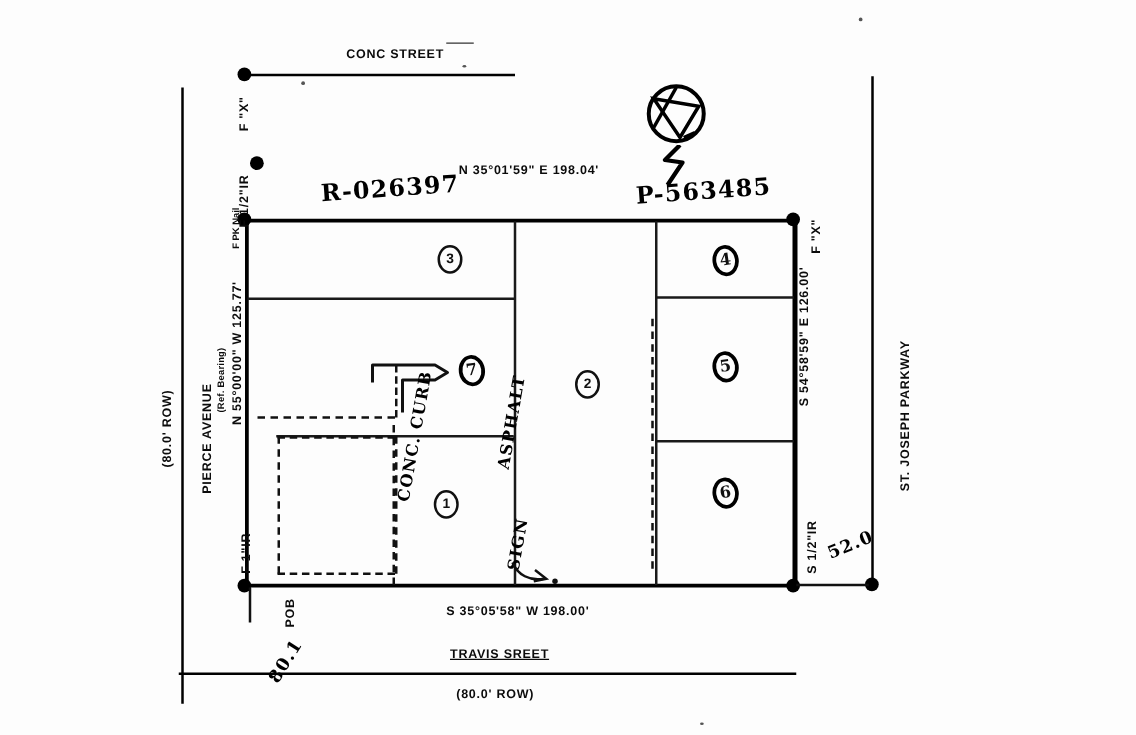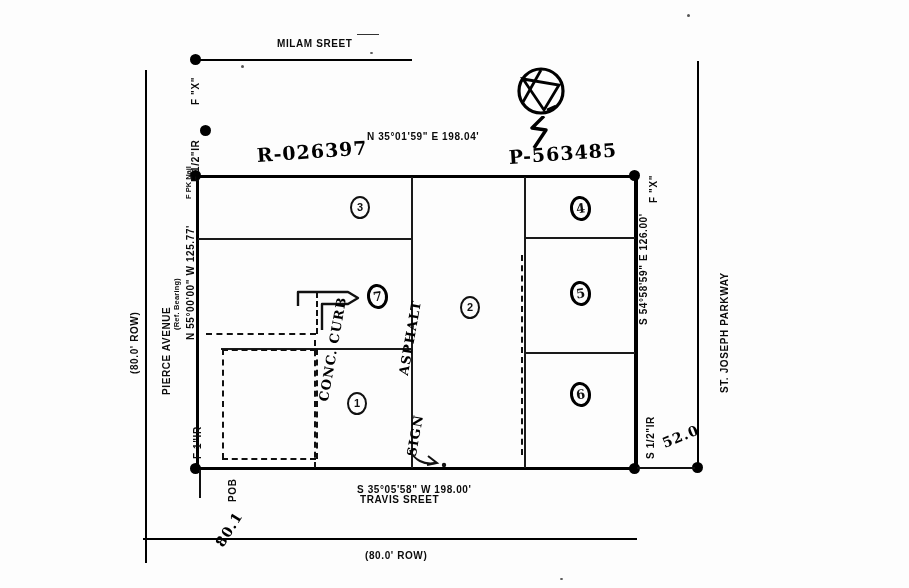--- a/index.html
+++ b/index.html
@@ -112,32 +112,32 @@
 <body>
 
 <div id="plat">
 
   <div class="speck" style="left:687px; top:14px; width:3px; height:3px;"></div>
   <div class="speck" style="left:241px; top:65px; width:3px; height:3px;"></div>
   <div class="speck" style="left:370px; top:52px; width:3px; height:2px;"></div>
   <div class="speck" style="left:560px; top:578px; width:3px; height:2px;"></div>
 
   <div class="hline bold" style="left:196px; top:59px; width:216px; height:2px;"></div>
-  <div class="lbl" style="left:277px; top:38px;">MILAM SREET</div>
+  <div class="lbl" style="left:277px; top:38px;">CONC STREET</div>
   <div class="hline" style="left:357px; top:34px; width:22px; height:1px; background:#333;"></div>
 
   <div class="vline bold" style="left:145px; top:70px; width:2px; height:493px;"></div>
   <div class="lbl rot90" style="left:161px; top:395px;">PIERCE AVENUE</div>
   <div class="lbl rot90" style="left:129px; top:374px;">(80.0' ROW)</div>
 
   <div class="vline bold" style="left:697px; top:61px; width:2px; height:406px;"></div>
   <div class="lbl rot90" style="left:719px; top:393px;">ST. JOSEPH PARKWAY</div>
 
   <div class="hline bold" style="left:143px; top:538px; width:494px; height:2px;"></div>
-  <div class="lbl" style="left:360px; top:494px;">TRAVIS SREET</div>
+  <div class="lbl" style="left:360px; top:518px;text-decoration:underline;">TRAVIS SREET</div>
   <div class="lbl" style="left:365px; top:550px;">(80.0' ROW)</div>
 
   <div class="hline bold" style="left:196px; top:175px; width:441px; height:3px;"></div>
 
   <div class="vline bold" style="left:196px; top:175px; width:3px; height:294px;"></div>
 
   <div class="vline bold" style="left:634px; top:175px; width:4px; height:294px;"></div>
 
   <div class="hline bold" style="left:196px; top:467px; width:441px; height:3px;"></div>
 

